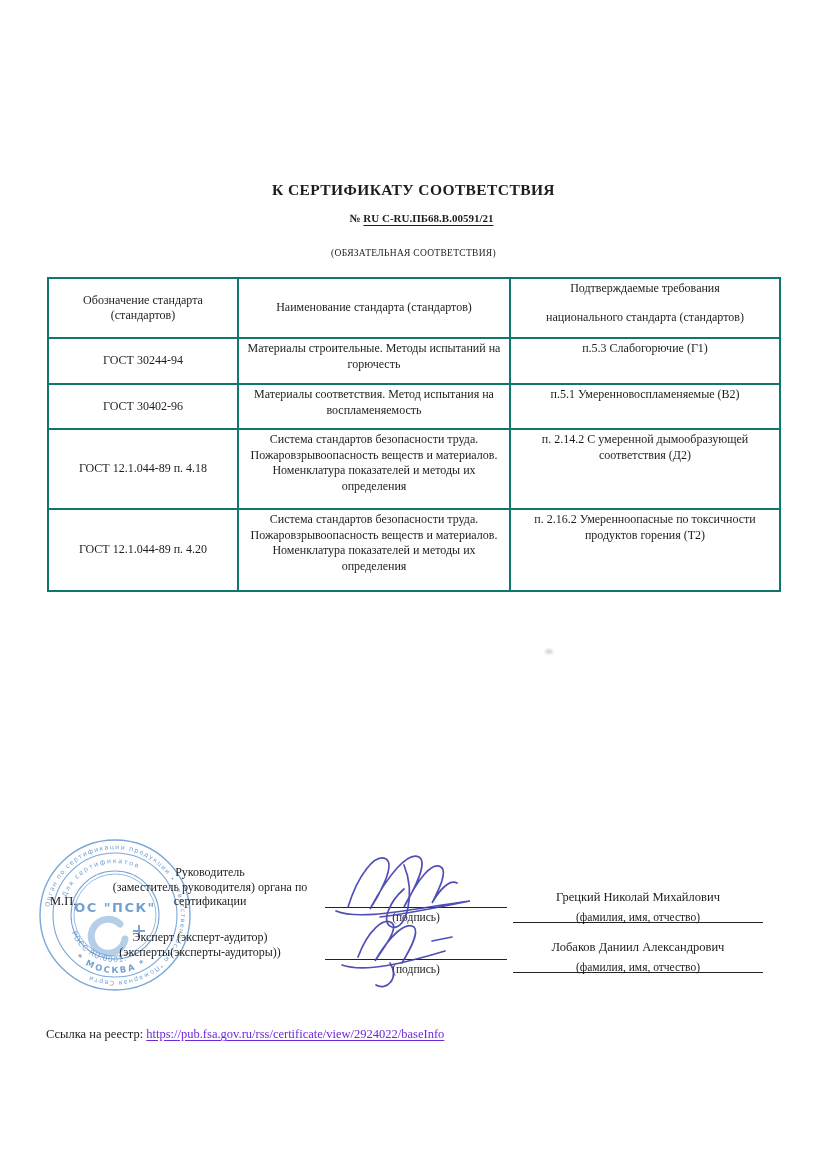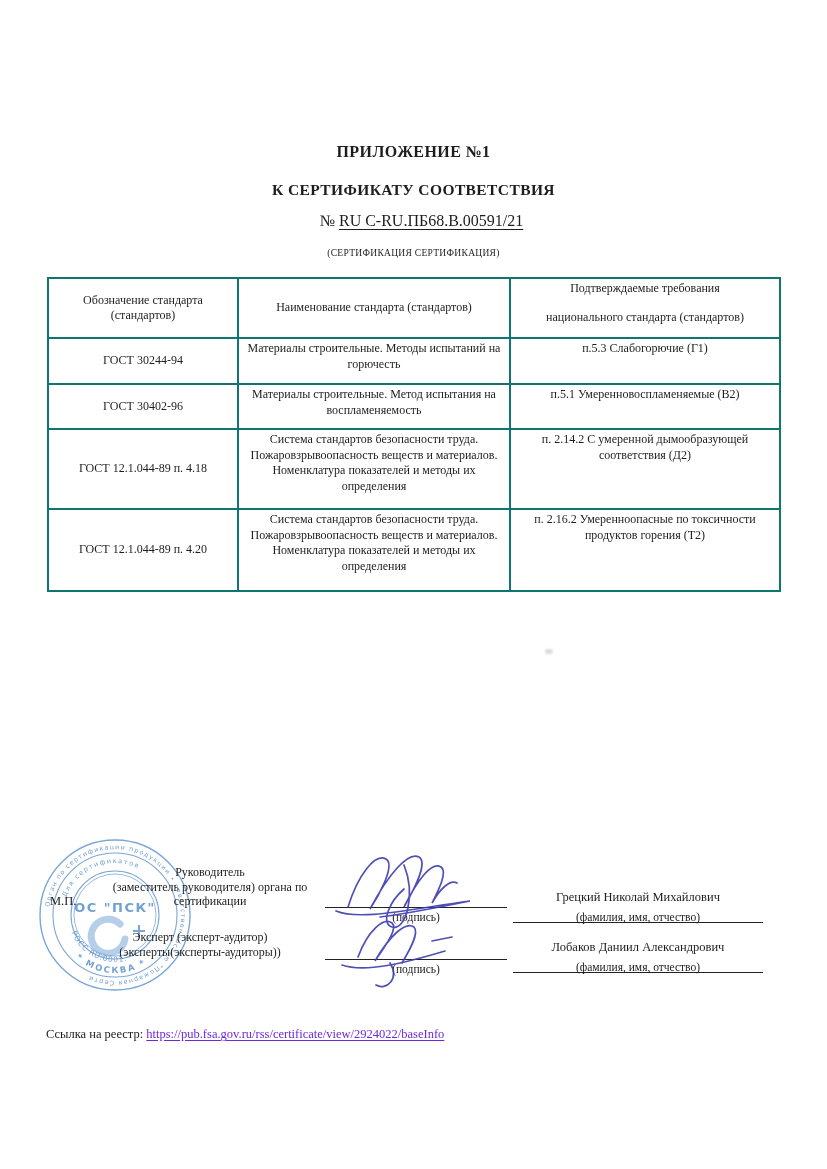--- a/index.html
+++ b/index.html
@@ -5,21 +5,21 @@
   html,body{margin:0;padding:0;background:#9a9a9a;}
   .page{
     position:relative;width:827px;height:1169px;margin:0 auto;
     background:#ffffff;overflow:hidden;
     font-family:"Liberation Serif",serif;color:#1d1d1d;
   }
   
   .hdr{position:absolute;left:0;right:0;text-align:center;}
   .doc-title{top:143px;font-size:16px;font-weight:bold;letter-spacing:.4px;}
   .doc-subtitle{top:181px;font-size:15.5px;font-weight:bold;letter-spacing:.4px;}
-  .cert-number{top:212px;font-size:16px;font-weight:normal;padding-left:16px;}
+  .cert-number{top:212px;font-size:11px;font-weight:bold;padding-left:16px;}
   .cert-number .u{text-decoration:underline;text-underline-offset:3px;text-decoration-thickness:1.3px;}
   .cert-type{top:248px;font-size:9.5px;letter-spacing:.3px;}
   
   table.std{
     position:absolute;top:277px;left:47px;width:732px;
     border-collapse:collapse;table-layout:fixed;font-size:12px;line-height:15.5px;
   }
   table.std th,table.std td{
     border:2px solid #0f766e;padding:2px 8px;font-weight:normal;text-align:center;
   }
@@ -55,24 +55,23 @@
   .foot-1{left:46px;top:1009px;font-size:12.5px;}
   .foot-2{left:46px;top:1027px;font-size:12.5px;}
   .foot-2 a{color:#6d28d9;text-decoration:underline;text-underline-offset:2px;}
   .stamp-txt{font-family:"DejaVu Sans",sans-serif;}
 </style>
 </head>
 <body>
 
 <div class="page">
 
-  <div class="hdr doc-title abs">ПРИЛОЖЕНИЕ №1</div>
   <div class="hdr doc-subtitle abs">К СЕРТИФИКАТУ СООТВЕТСТВИЯ</div>
   <div class="hdr cert-number abs"><span>№ </span><span class="u">RU C-RU.ПБ68.В.00591/21</span></div>
-  <div class="hdr cert-type abs">(СЕРТИФИКАЦИЯ СЕРТИФИКАЦИЯ)</div>
+  <div class="hdr cert-type abs">(ОБЯЗАТЕЛЬНАЯ СООТВЕТСТВИЯ)</div>
 
   <table class="std">
     <colgroup>
         <col class="c1">
         <col class="c2">
         <col class="c3">
       </colgroup>
     <tbody>
         <tr class="hrow">
       <th class="mid">Обозначение стандарта (стандартов)</th>
@@ -82,21 +81,21 @@
         <div class="h3gap">национального стандарта (стандартов)</div>
       </th>
     </tr>
     <tr class="r1">
       <td class="mid">ГОСТ 30244-94</td>
       <td class="top">Материалы строительные. Методы испытаний на горючесть</td>
       <td class="top">п.5.3 Слабогорючие (Г1)</td>
     </tr>
     <tr class="r2">
       <td class="mid">ГОСТ 30402-96</td>
-      <td class="top">Материалы строительные. Метод испытания на воспламеняемость</td>
+      <td class="top">Материалы соответствия. Метод испытания на воспламеняемость</td>
       <td class="top">п.5.1 Умеренновоспламеняемые (В2)</td>
     </tr>
     <tr class="r3">
       <td class="mid">ГОСТ 12.1.044-89 п. 4.18</td>
       <td class="top">Система стандартов безопасности труда. Пожаровзрывоопасность веществ и материалов. Номенклатура показателей и методы их определения</td>
       <td class="top">п. 2.14.2 С умеренной дымообразующей соответствия (Д2)</td>
     </tr>
     <tr class="r4">
       <td class="mid">ГОСТ 12.1.044-89 п. 4.20</td>
       <td class="top">Система стандартов безопасности труда. Пожаровзрывоопасность веществ и материалов. Номенклатура показателей и методы их определения</td>

